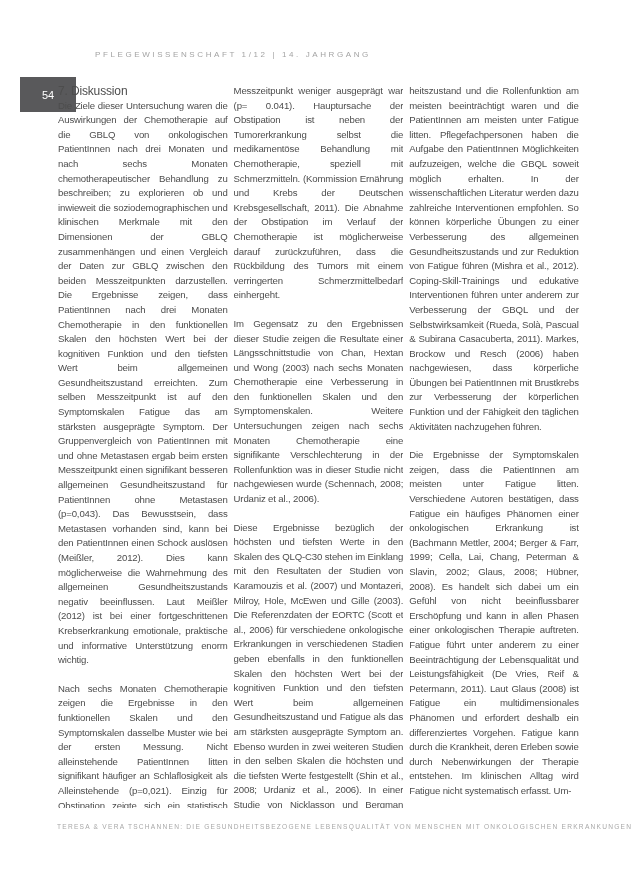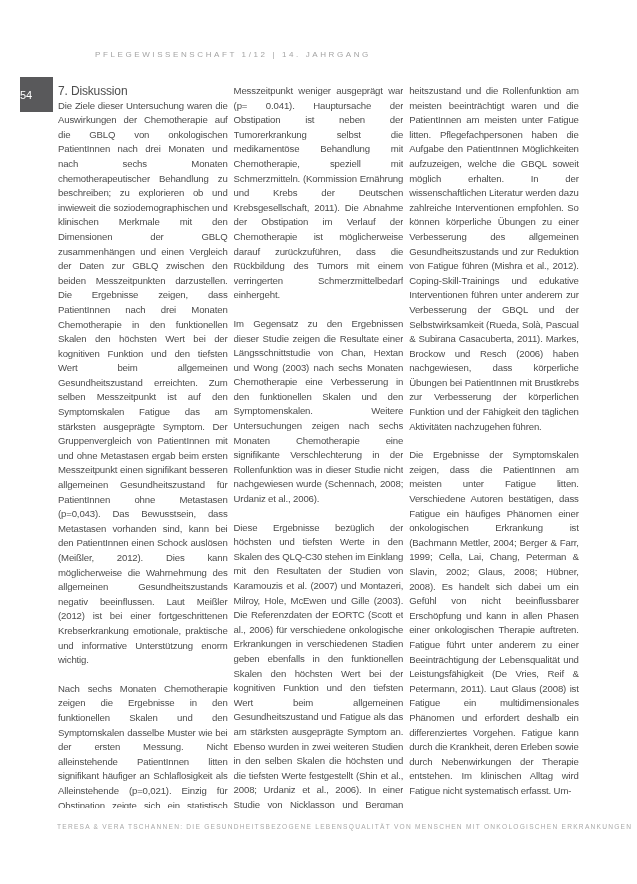--- a/index.html
+++ b/index.html
@@ -12,23 +12,23 @@
   }
   .journal-header{
     position:absolute;left:75px;top:50px;
     font-size:8px;letter-spacing:2.6px;
     color:#a3a3a3;text-transform:uppercase;
     white-space:nowrap;
     padding-left:20px;
   }
   .page-badge{
     position:absolute;left:20px;top:77px;
-    width:33px;height:35px;
+    width:56px;height:35px;
     background:#59595b;color:#ffffff;
-    display:flex;align-items:center;
+    display:flex;align-items:center;justify-content:center;
     font-size:11px;
   }
   .columns{
     position:absolute;left:58px;top:84px;
     width:521px;height:724px;
     display:flex;gap:6px;
   }
   .col{
     width:169.6px;height:100%;
     overflow:hidden;

